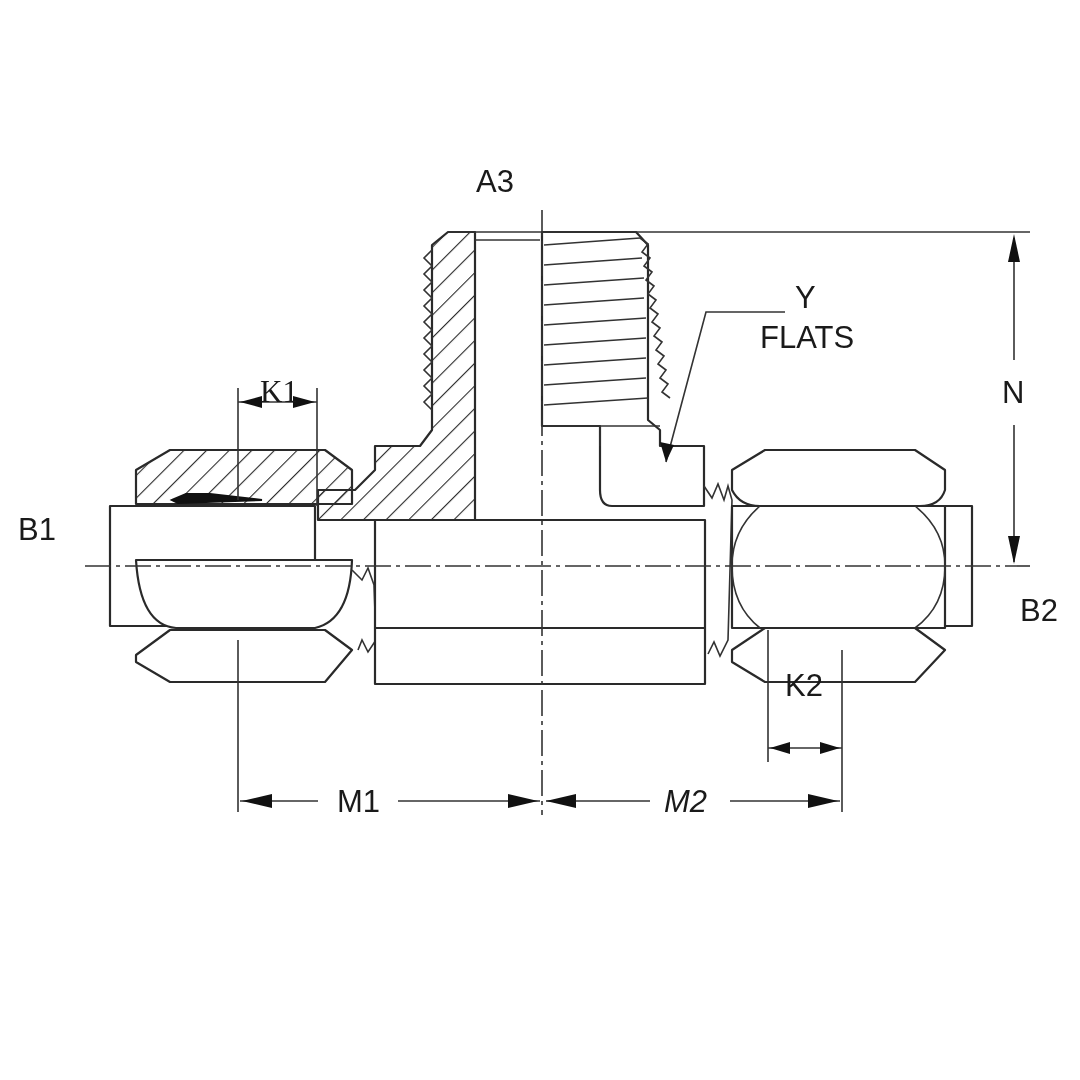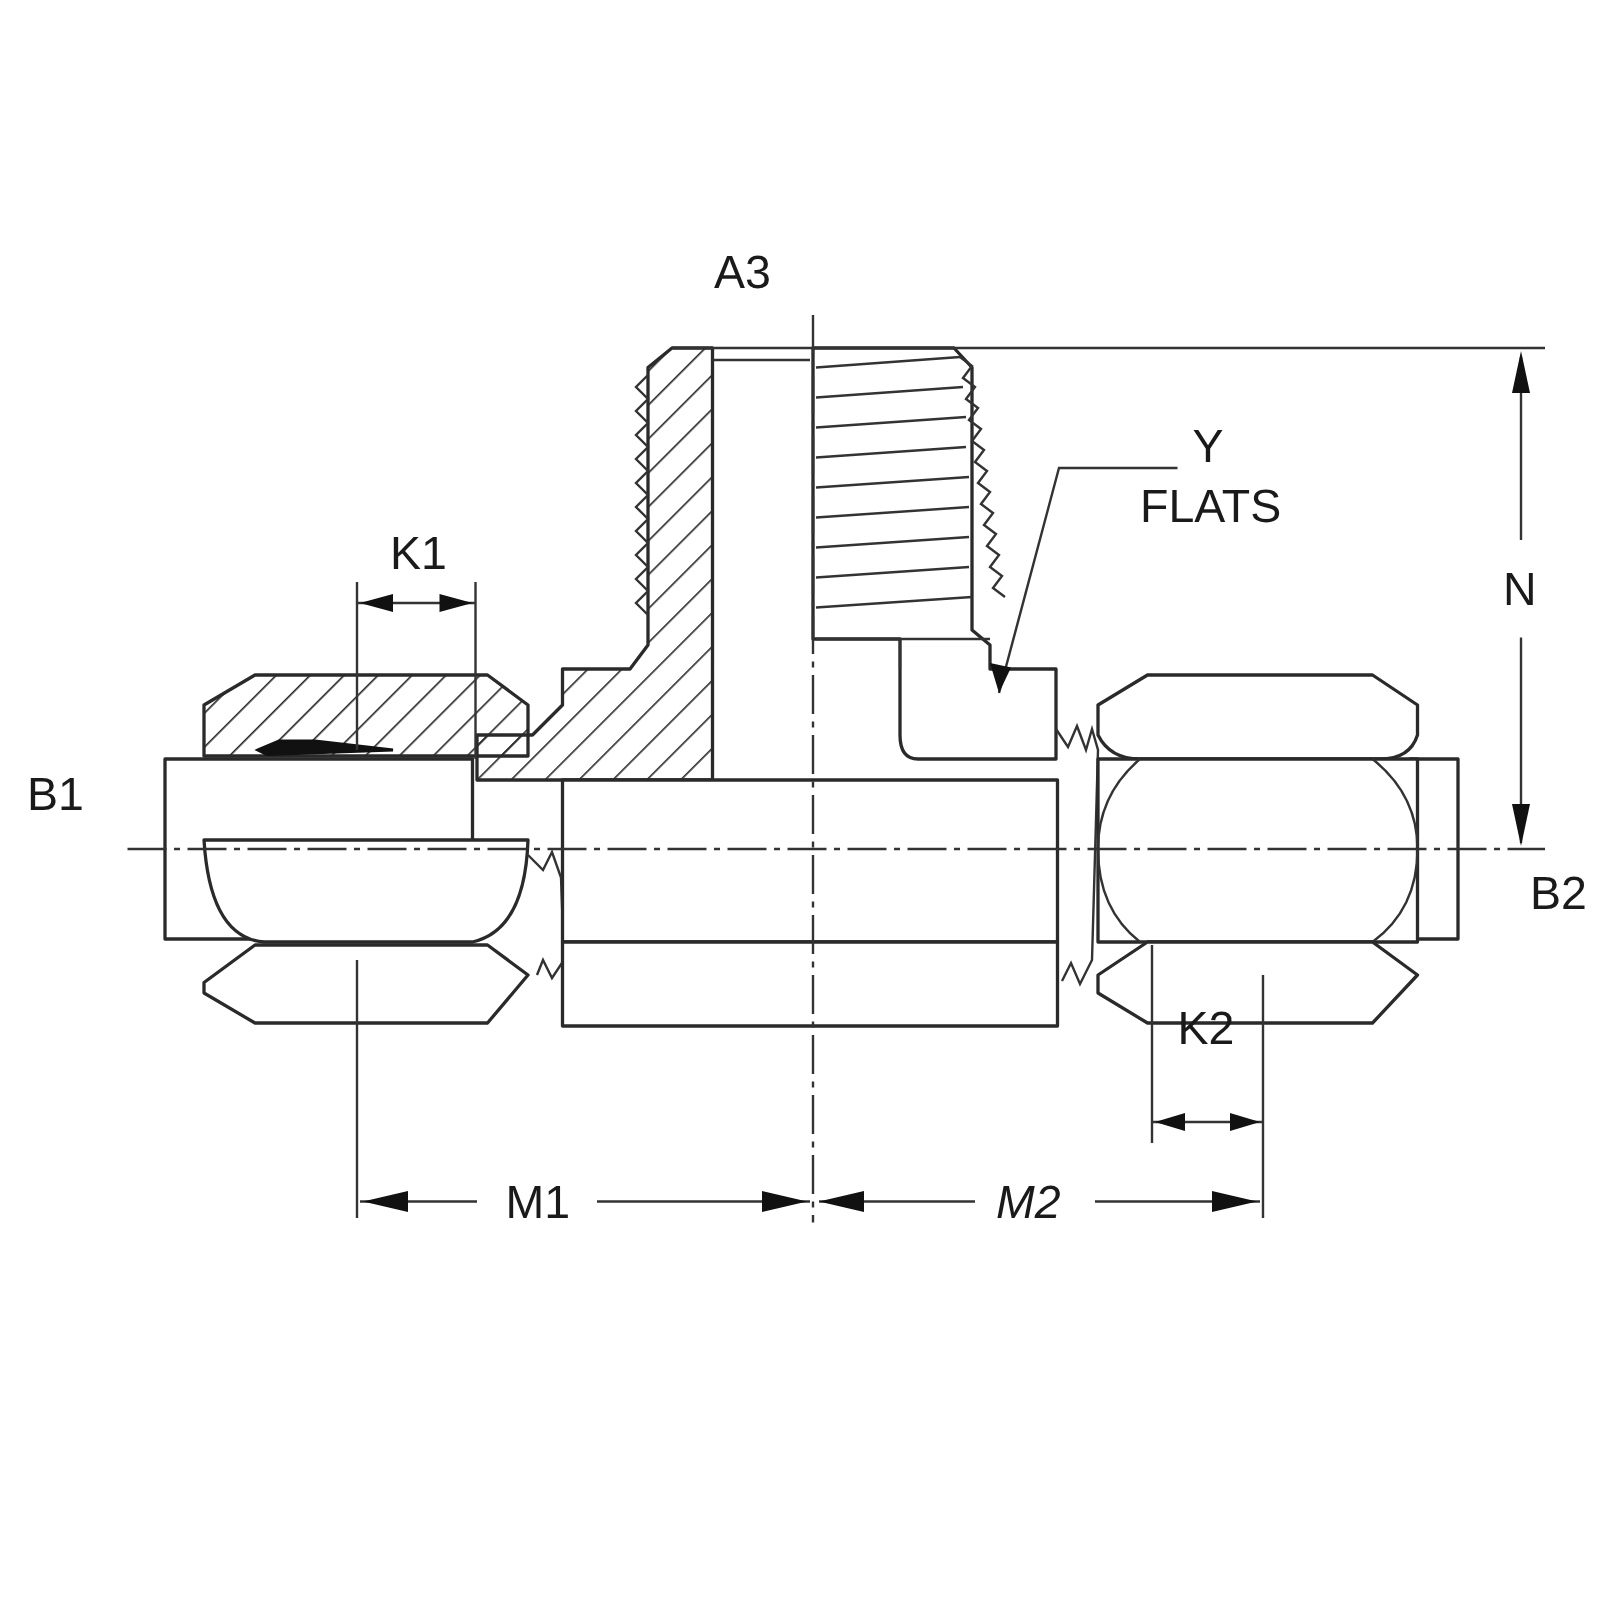--- a/index.html
+++ b/index.html
@@ -110,21 +110,21 @@
     <polygon class="arrow" points="538,801 508,794 508,808"></polygon>
 
     <line class="dim" x1="546" y1="801" x2="650" y2="801"></line>
     <line class="dim" x1="730" y1="801" x2="840" y2="801"></line>
     <polygon class="arrow" points="546,801 576,794 576,808"></polygon>
     <polygon class="arrow" points="838,801 808,794 808,808"></polygon>
   </svg>
 
   <div class="lbl" style="left:476px; top:166px;">A3</div>
   <div class="lbl" style="left:18px; top:514px;">B1</div>
-  <div class="lbl" style="left:1020px; top:580px;text-align:right;">B2</div>
-  <div class="lbl" style="left:260px; top:353px;">K1</div>
+  <div class="lbl" style="left:1020px; top:595px;text-align:right;">B2</div>
+  <div class="lbl" style="left:260px; top:376px;font-family:Liberation Serif, serif;">K1</div>
   <div class="lbl" style="left:785px; top:670px;">K2</div>
   <div class="lbl" style="left:337px; top:786px;text-align:right;">M1</div>
   <div class="lbl" style="left:664px; top:786px;font-style:italic;">M2</div>
   <div class="lbl" style="left:1002px; top:377px;">N</div>
   <div class="lbl" style="left:795px; top:282px;">Y</div>
   <div class="lbl" style="left:760px; top:322px;">FLATS</div>
 </div>
 
 </body></html>

